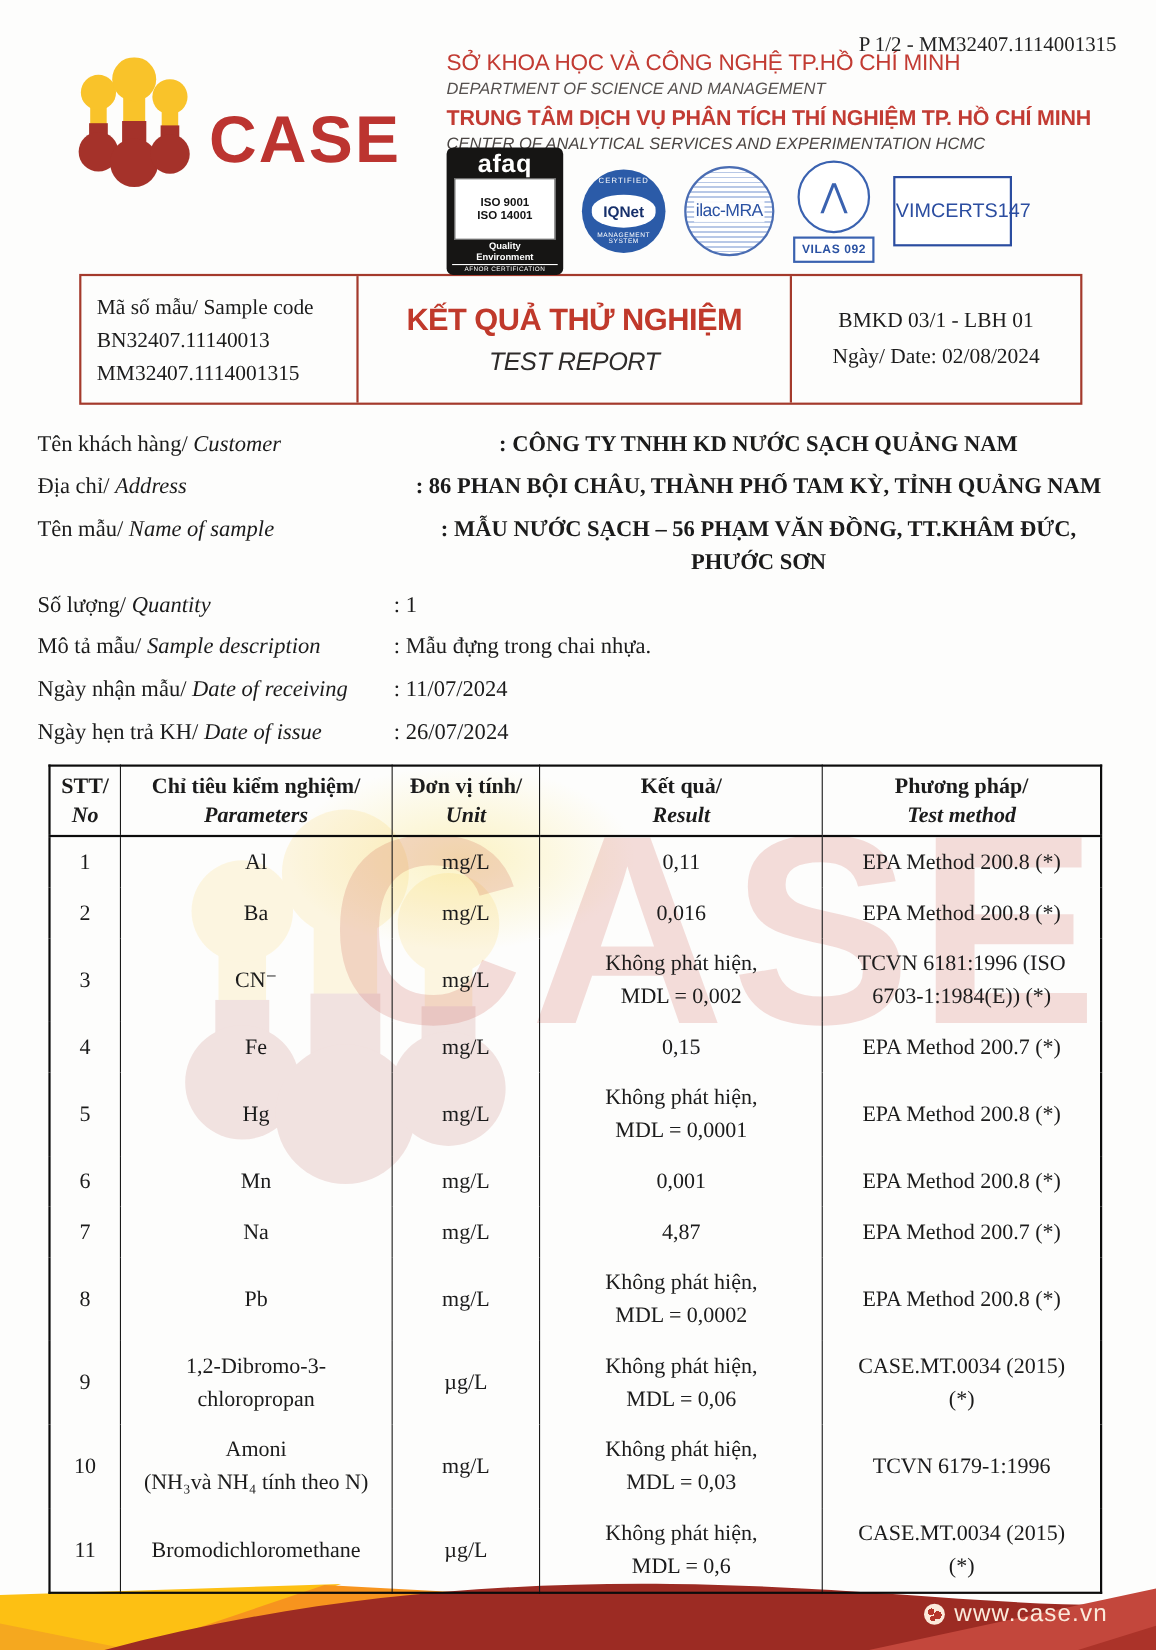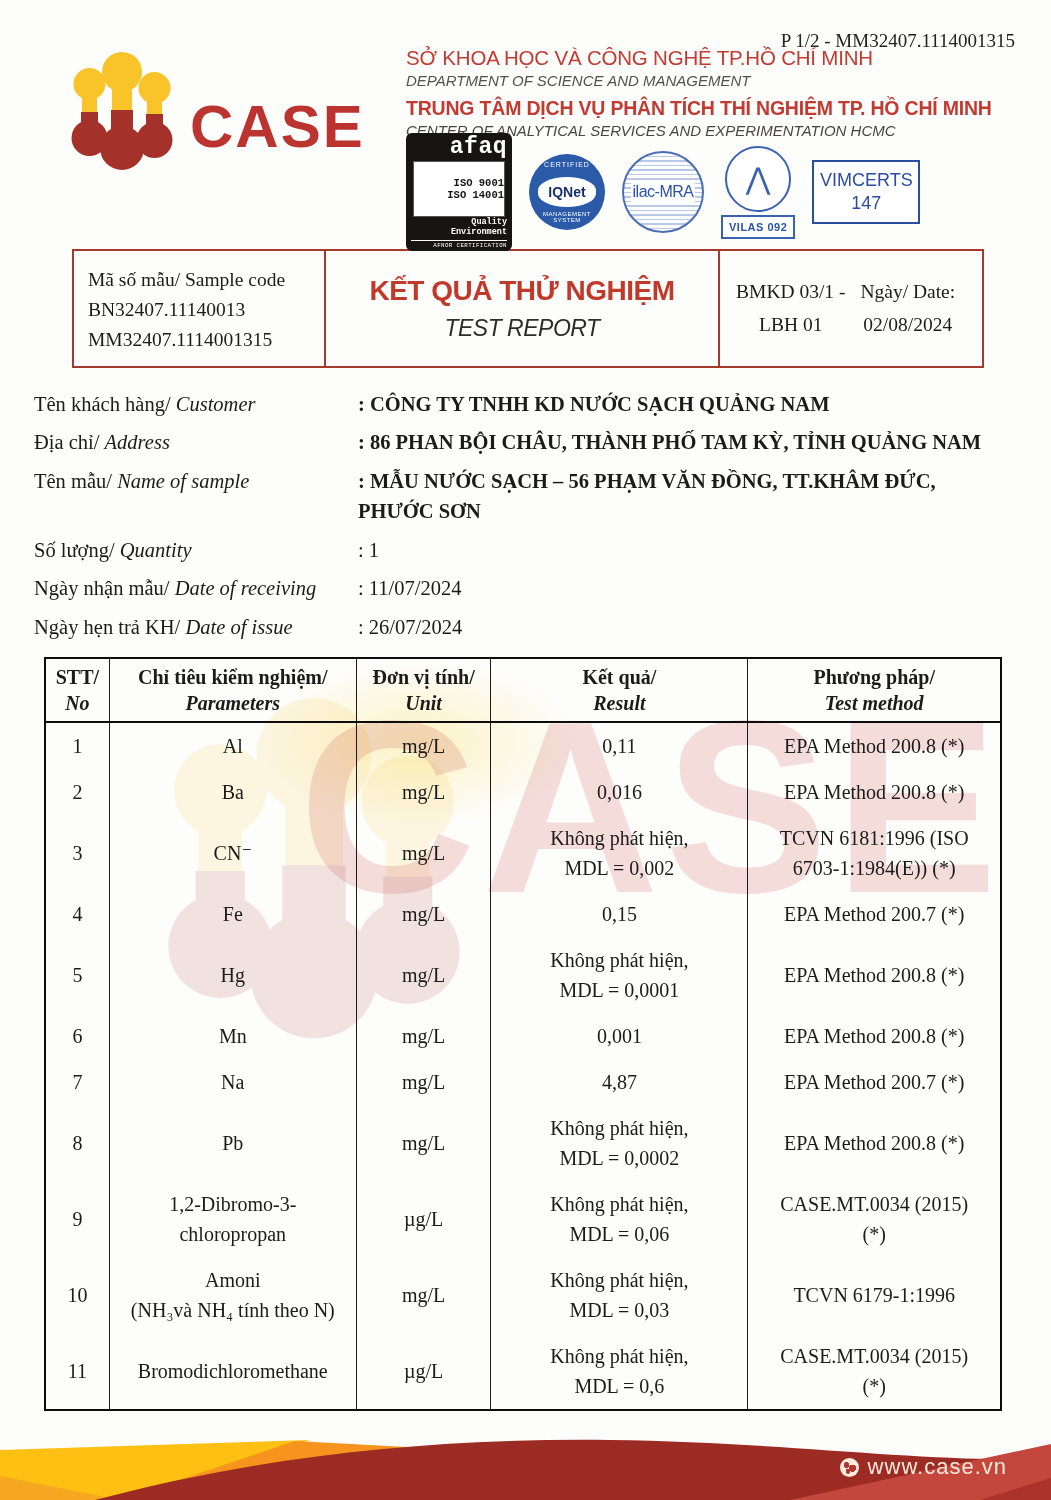--- a/index.html
+++ b/index.html
@@ -14,22 +14,22 @@
   .logo-block{display:flex; align-items:center; width:336px; flex:0 0 auto; margin-top:8px;}
   .logo-word{font-family:"Liberation Sans",sans-serif; font-weight:bold; font-size:60px;
     color:#bc3430; letter-spacing:2px; margin-left:16px; margin-top:10px;}
   .hdr-right{flex:1; padding-top:2px;}
   .dept-vi{font-family:"Liberation Sans",sans-serif; color:#c23b33; font-size:20.5px; font-weight:500; letter-spacing:-0.2px;}
   .dept-en{font-family:"Liberation Sans",sans-serif; color:#55504e; font-size:15px; font-style:italic; margin-top:2px;}
   .center-vi{font-family:"Liberation Sans",sans-serif; color:#c23b33; font-size:19.5px; font-weight:bold; margin-top:8px; letter-spacing:-0.2px;}
   .center-en{font-family:"Liberation Sans",sans-serif; color:#4a4543; font-size:15px; font-style:italic; margin-top:2px;}
   
   .badges{display:flex; align-items:center; gap:17px; margin-top:10px; height:86px;}
-  .afaq{background:#161514; border-radius:6px; width:96px; text-align:right; padding:3px 5px 2px; color:#fff;
-    font-family:Liberation Mono, monospace;}
+  .afaq{background:#161514; border-radius:6px; width:96px; text-align:center; padding:3px 5px 2px; color:#fff;
+    font-family:Liberation Sans, sans-serif;}
   .afaq .afaq-name{font-weight:bold; font-size:23px; letter-spacing:.5px; line-height:1;}
   .afaq .iso-box{background:#fff; color:#141414; font-weight:bold; font-size:10.5px; line-height:1.15;
     margin:2px 2px 1px; padding:15px 0; border:1px solid #555;}
   .afaq .qe{font-size:8.5px; font-weight:bold; line-height:1.15;}
   .afaq .afnor{border-top:1px solid #fff; margin-top:2px; padding-top:1px; font-size:5.8px; letter-spacing:.4px;}
   .iqnet{width:76px; height:76px; border-radius:50%; background:#2b5ba8; position:relative;
     display:flex; align-items:center; justify-content:center; flex:0 0 auto;}
   .iqnet .ring-txt{position:absolute; top:7px; width:100%; text-align:center; color:#fff; font-size:7px;
     font-family:"Liberation Sans",sans-serif; letter-spacing:1px;}
   .iqnet .ring-txt2{position:absolute; bottom:7px; width:100%; text-align:center; color:#fff; font-size:6px;
@@ -41,40 +41,40 @@
     repeating-linear-gradient(#ffffff 0 3px, #b8c8e6 3px 4.5px); position:relative;
     display:flex; align-items:center; justify-content:center; flex:0 0 auto;}
   .ilac .ilac-label{background:rgba(255,255,255,.92); padding:1px 2px; font-family:"Liberation Sans",sans-serif;
     font-weight:normal; font-size:16px; color:#2b52a3; letter-spacing:-0.5px;}
   .boa{display:flex; flex-direction:column; align-items:center; flex:0 0 auto;}
   .boa-circle{width:62px; height:62px; border-radius:50%; border:2px solid #3a62b0; background:#fff;
     display:flex; align-items:center; justify-content:center; color:#3a62b0; font-size:30px; line-height:1;}
   .boa-box{border:2px solid #3a62b0; background:#fff; color:#2b52a3; font-family:"Liberation Sans",sans-serif;
     font-weight:bold; font-size:11px; padding:4px 6px; margin-top:3px; letter-spacing:.5px;}
   .vimcerts{border:2.5px solid #2b4da0; background:#fff; color:#2b4da0; width:104px; height:60px;
-    display:flex; flex-direction:column; align-items:center; justify-content:center;
+    display:flex; flex-direction:row; align-items:center; 
     font-family:"Liberation Sans",sans-serif; font-size:18px; line-height:1.3; flex:0 0 auto;}
   
   .report-box{margin:14px 0 0 72px; width:908px; border:2px solid #a43a2c; display:grid;
     grid-template-columns:250px 394px 264px;}
   .rb-cell{padding:10px 14px;}
   .rb-cell + .rb-cell{border-left:2px solid #a43a2c;}
   .rb-codes{font-size:19.5px; line-height:1.55; padding-top:14px;}
   .rb-title{display:flex; flex-direction:column; align-items:center; justify-content:center; text-align:center;}
   .rb-title-vi{font-family:"Liberation Sans",sans-serif; font-weight:bold; font-size:28px; color:#c0392b; letter-spacing:-0.5px;}
   .rb-title-en{font-family:"Liberation Sans",sans-serif; font-style:italic; font-size:23px; color:#2e2b2a; margin-top:8px; letter-spacing:-0.5px;}
-  .rb-meta{display:flex; flex-direction:row; align-items:center; justify-content:center; text-align:center;
+  .rb-meta{display:flex; flex-direction:column; align-items:center; justify-content:center; text-align:center;
     font-size:19.5px; line-height:1.7;}
   
   .info{margin:22px 30px 0 34px; font-size:20.5px;}
   .info-row{display:flex; line-height:1.45; margin-bottom:9px;}
   .info-label{width:324px; flex:0 0 auto;}
   .info-label .en{font-style:italic;}
   .info-value{flex:1; white-space:pre-line;}
-  .v-bold{font-weight:bold;}
+  .v-bold{font-weight:bold;text-align:center;}
   
   .table-wrap{position:relative; margin:14px 0 0 44px; width:958px;}
   .wm-case{position:absolute; left:255px; top:28px; font-family:"Liberation Sans",sans-serif;
     font-weight:bold; font-size:245px; letter-spacing:6px; color:rgba(195,60,45,.17); line-height:1; z-index:0;}
   .wm-mol{position:absolute; left:120px; top:40px; opacity:.13; z-index:0;}
   .wm-glow{position:absolute; left:215px; top:0px; width:320px; height:170px; z-index:0;
     background:radial-gradient(ellipse at center, rgba(250,234,150,.55), rgba(250,234,150,0) 70%);}
   table.results{position:relative; z-index:1; border-collapse:collapse; width:100%; background:transparent;
     border:2.5px solid #0c0c0c;}
   .results th{border-bottom:2.5px solid #0c0c0c; font-size:20px; padding:5px 4px; line-height:1.3; vertical-align:middle;}
@@ -186,20 +186,24 @@
       <div class="info-value v-bold">: 86 PHAN BỘI CHÂU, THÀNH PHỐ TAM KỲ, TỈNH QUẢNG NAM</div>
     </div>
     <div class="info-row">
       <div class="info-label"><span>Tên mẫu/</span> <span class="en">Name of sample</span></div>
       <div class="info-value v-bold">: MẪU NƯỚC SẠCH – 56 PHẠM VĂN ĐỒNG, TT.KHÂM ĐỨC,
 PHƯỚC SƠN</div>
     </div>
     <div class="info-row">
       <div class="info-label"><span>Số lượng/</span> <span class="en">Quantity</span></div>
       <div class="info-value">: 1</div>
+    </div>
+    <div class="info-row">
+      <div class="info-label"><span>Mô tả mẫu/</span> <span class="en">Sample description</span></div>
+      <div class="info-value">: Mẫu đựng trong chai nhựa.</div>
     </div>
     <div class="info-row">
       <div class="info-label"><span>Ngày nhận mẫu/</span> <span class="en">Date of receiving</span></div>
       <div class="info-value">: 11/07/2024</div>
     </div>
     <div class="info-row">
       <div class="info-label"><span>Ngày hẹn trả KH/</span> <span class="en">Date of issue</span></div>
       <div class="info-value">: 26/07/2024</div>
     </div>
   </div>

